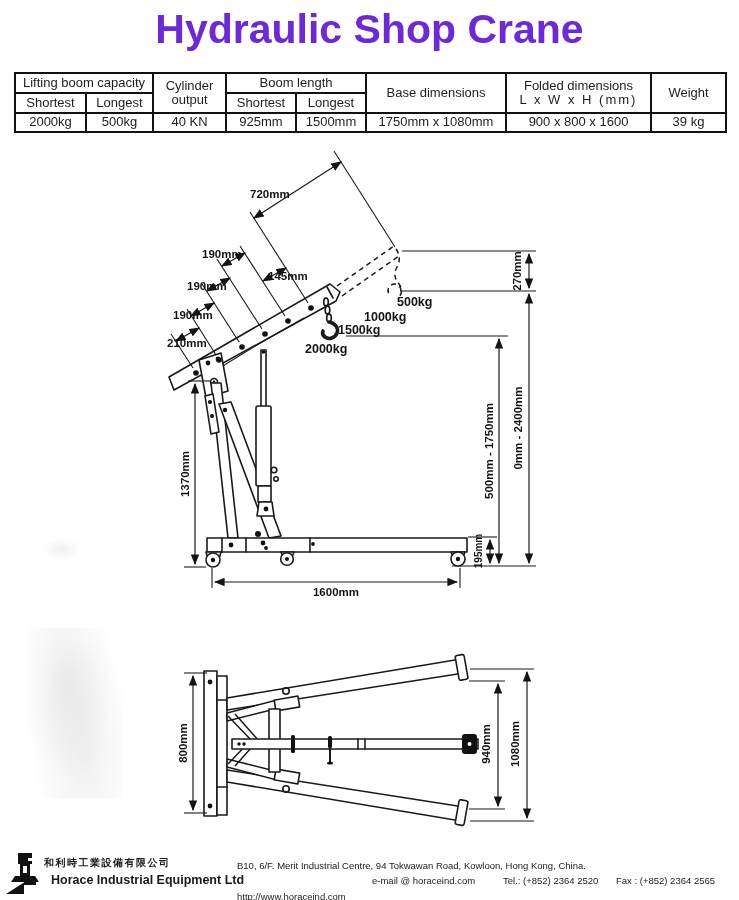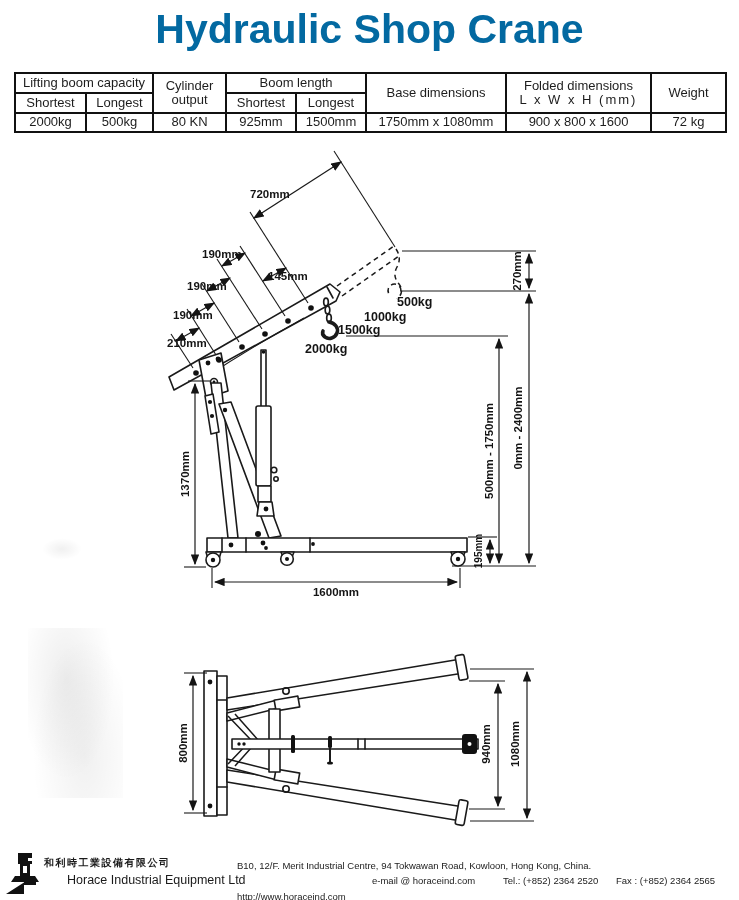--- a/index.html
+++ b/index.html
@@ -1,20 +1,20 @@
 <!DOCTYPE html>
 <html><head>
 <meta charset="utf-8">
 <style>
   html,body{margin:0;padding:0;background:#888;}
   #page{position:relative;width:739px;height:900px;background:#ffffff;overflow:hidden;
         font-family:"Liberation Sans",sans-serif;color:#1a1a1a;}
   
   #title{position:absolute;top:6px;left:0;width:739px;text-align:center;
-         font-size:41px;font-weight:bold;letter-spacing:0px;color:#0369a1;}
+         font-size:41px;font-weight:bold;letter-spacing:0px;color:#6d28d9;}
   
   #spec{position:absolute;top:72px;left:14px;border-collapse:collapse;table-layout:fixed;width:711px;border-radius:25px;}
   #spec td{border:2px solid #111;text-align:center;vertical-align:middle;
            font-size:13px;line-height:1.1;padding:1px 0;color:#1d1d1d;}
   #spec .h1{height:20px;} #spec .h2{height:20px;} #spec .h3{height:19px;}
   
   #drawings{position:absolute;left:0;top:0;width:739px;height:900px;}
   .ln{stroke:#1a1a1a;stroke-width:1.6;fill:none;stroke-linecap:round;}
   .fig{stroke:#1a1a1a;stroke-width:1.6;fill:#ffffff;stroke-linejoin:round;}
   .thin{stroke:#1a1a1a;stroke-width:1.1;fill:none;}
@@ -28,21 +28,21 @@
   .smudge{position:absolute;pointer-events:none;}
   #smudge1{left:28px;top:628px;width:95px;height:170px;
      background:radial-gradient(ellipse at 40% 30%,rgba(0,0,0,0.07),transparent 60%),
                 radial-gradient(ellipse at 60% 75%,rgba(0,0,0,0.06),transparent 65%);}
   #smudge2{left:42px;top:538px;width:40px;height:22px;
      background:radial-gradient(ellipse,rgba(0,0,0,0.06),transparent 70%);}
   
   #footer{position:absolute;left:0;top:850px;width:739px;height:50px;}
   #logo{position:absolute;left:6px;top:3px;}
   #company-cn{position:absolute;left:44px;top:6px;font-size:10px;font-weight:bold;letter-spacing:1.5px;}
-  #company-en{position:absolute;left:44px;top:23px;font-size:12.5px;font-weight:normal;padding-left:23px;}
+  #company-en{position:absolute;left:28px;top:23px;font-size:12.5px;font-weight:bold;padding-left:23px;}
   .contact{position:absolute;font-size:9.5px;color:#222;white-space:nowrap;}
   #addr{left:237px;top:10px;}
   #web{left:237px;top:25px;margin-top:16px;} #mail{left:372px;top:25px;}
   #tel{left:503px;top:25px;} #fax{left:616px;top:25px;}
 </style>
 </head>
 <body>
 
 <div id="page">
 
@@ -73,26 +73,26 @@
     </tr>
     <tr class="h2">
       <td>Shortest</td>
       <td>Longest</td>
       <td>Shortest</td>
       <td>Longest</td>
     </tr>
     <tr class="h3">
       <td>2000kg</td>
       <td>500kg</td>
-      <td>80 KN</td>
+      <td>40 KN</td>
       <td>925mm</td>
       <td>1500mm</td>
       <td>1750mm x 1080mm</td>
       <td>900 x 800 x 1600</td>
-      <td>72 kg</td>
+      <td>39 kg</td>
     </tr>
   </tbody>
     </table>
 
   <div id="smudge1" class="smudge"></div>
   <div id="smudge2" class="smudge"></div>
 
   <svg id="drawings" viewBox="0 0 739 900">
     <defs>
       <marker id="arr" markerWidth="9" markerHeight="7" refX="8" refY="3.5" orient="auto-start-reverse">
@@ -303,20 +303,20 @@
         <path d="M12,0 h14 v5 h-4 v3 h4 v3 h-14 z"></path>
         <rect x="14" y="11" width="10" height="12"></rect>
         <rect x="17" y="13" width="4" height="7" fill="#fff"></rect>
         <polygon points="9,23 29,23 33,29 5,29"></polygon>
         <polygon points="0,41 18,29.5 18,41"></polygon>
         <rect x="18" y="29" width="12" height="3"></rect>
       </g>
     </svg>
     <div id="company-cn">和利時工業設備有限公司</div>
     <div id="company-en">Horace Industrial Equipment Ltd</div>
-    <div id="addr" class="contact">B10, 12/F. Merit Industrial Centre, 94 Tokwawan Road, Kowloon, Hong Kong, China.</div>
+    <div id="addr" class="contact">B10, 6/F. Merit Industrial Centre, 94 Tokwawan Road, Kowloon, Hong Kong, China.</div>
     <div id="web" class="contact">http://www.horaceind.com</div>
     <div id="mail" class="contact">e-mail @ horaceind.com</div>
     <div id="tel" class="contact">Tel.: (+852) 2364 2520</div>
     <div id="fax" class="contact">Fax : (+852) 2364 2565</div>
   </div>
 
 </div>
 
 </body></html>

